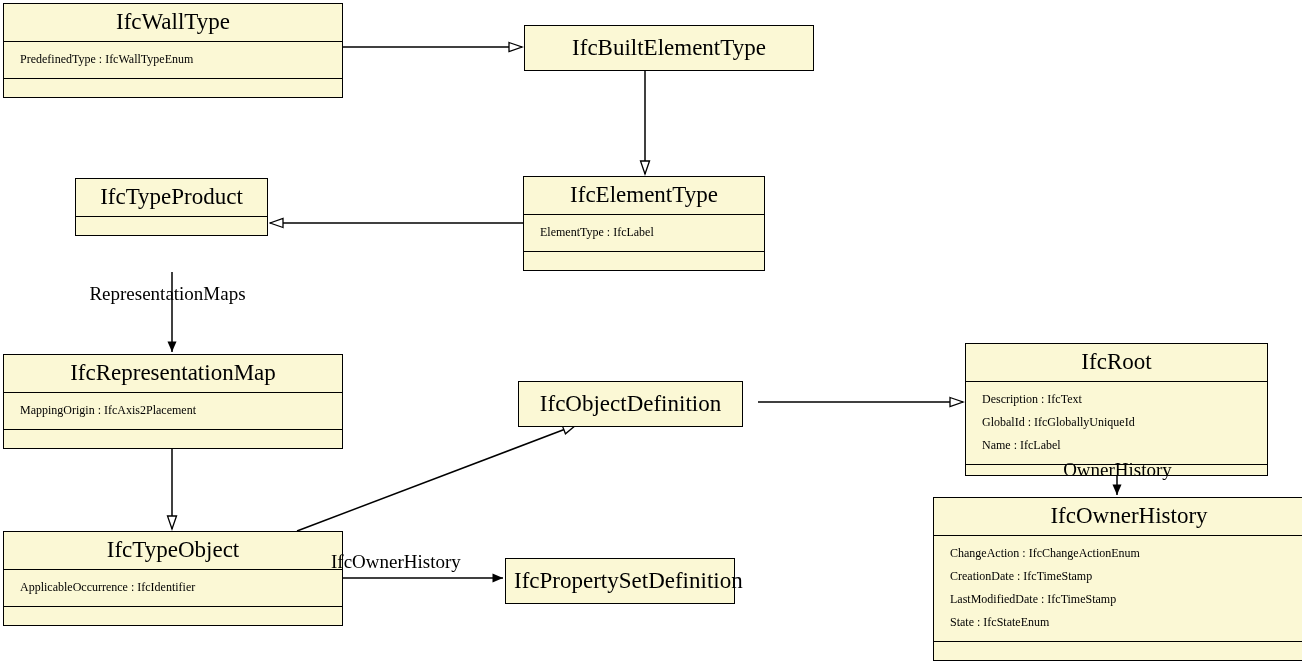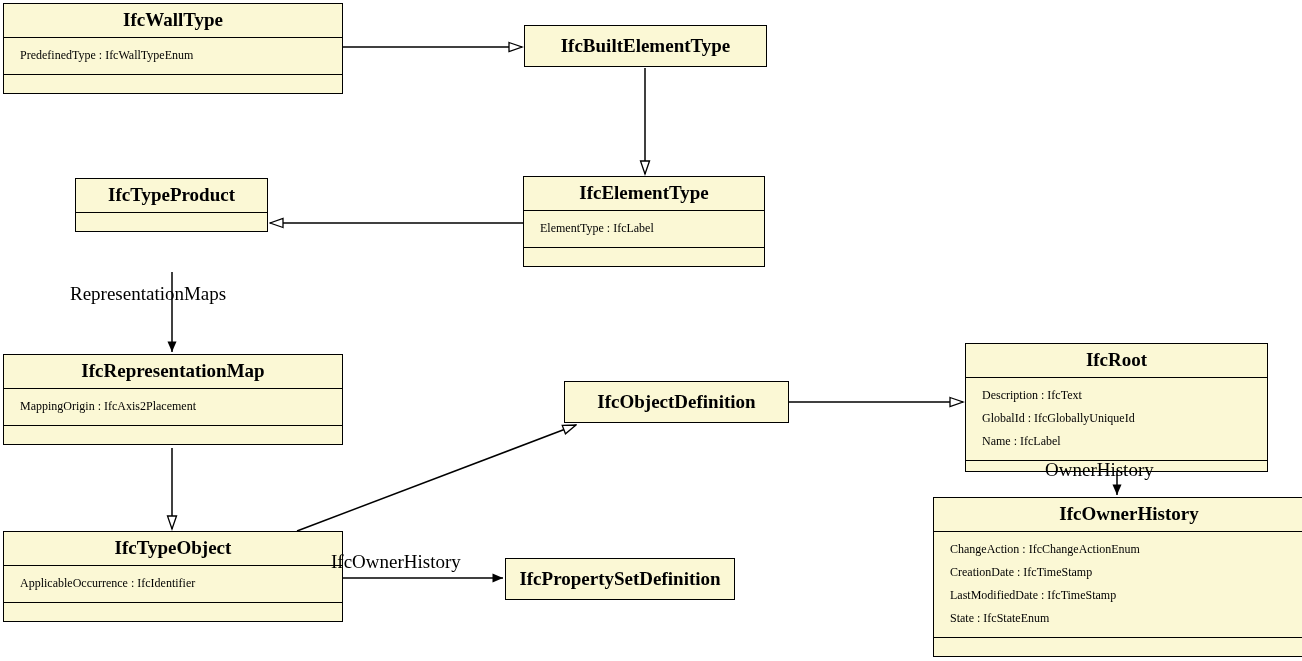--- a/index.html
+++ b/index.html
@@ -18,22 +18,22 @@
     z-index: 1;
   }
   .uml-box {
     position: absolute;
     background: #fbf8d5;
     border: 1.5px solid #000;
     box-sizing: border-box;
     z-index: 2;
   }
   .uml-title {
-    font-weight: bold;
-    font-size: 19px;
+    font-weight: normal;
+    font-size: 23px;
     text-align: center;
     padding: 5px 8px 6px 8px;
     white-space: nowrap;
   }
   .uml-box.single .uml-title { padding: 9px 8px; }
   .uml-attrs {
     border-top: 1px solid #000;
     padding: 6px 0 7px 0;
   }
   .uml-attr {
@@ -46,21 +46,21 @@
     border-top: 1px solid #000;
     height: 18px;
   }
   .edge-label {
     position: absolute;
     z-index: 3;
     font-size: 19px;
     color: #000;
     white-space: nowrap;
   }
-  .edge-label.center { }
+  .edge-label.center { text-align: center; }
 </style>
 </head>
 <body>
 
 <div class="canvas">
 
   <svg class="connectors" viewBox="0 0 1302 661" xmlns="http://www.w3.org/2000/svg">
     <defs>
       <marker id="arrow-hollow" viewBox="0 0 16 12" markerWidth="16" markerHeight="12" refX="14.5" refY="6" orient="auto" markerUnits="userSpaceOnUse">
         <path d="M1.5,1.5 L14.5,6 L1.5,10.5 Z" fill="#ffffff" stroke="#000000" stroke-width="1.3"></path>
@@ -82,21 +82,21 @@
   </svg>
 
   <div class="uml-box" style="left:3px;top:3px;width:340px;">
     <div class="uml-title">IfcWallType</div>
     <div class="uml-attrs">
       <div class="uml-attr">PredefinedType : IfcWallTypeEnum</div>
     </div>
     <div class="uml-footer"></div>
   </div>
 
-  <div class="uml-box single" style="left:524px;top:25px;width:243px;">
+  <div class="uml-box single" style="left:524px;top:25px;width:290px;">
     <div class="uml-title">IfcBuiltElementType</div>
   </div>
 
   <div class="uml-box" style="left:75px;top:178px;width:193px;">
     <div class="uml-title">IfcTypeProduct</div>
     <div class="uml-footer"></div>
   </div>
 
   <div class="uml-box" style="left:523px;top:176px;width:242px;">
     <div class="uml-title">IfcElementType</div>
@@ -107,21 +107,21 @@
   </div>
 
   <div class="uml-box" style="left:3px;top:354px;width:340px;">
     <div class="uml-title">IfcRepresentationMap</div>
     <div class="uml-attrs">
       <div class="uml-attr">MappingOrigin : IfcAxis2Placement</div>
     </div>
     <div class="uml-footer"></div>
   </div>
 
-  <div class="uml-box single" style="left:564px;top:381px;width:225px;">
+  <div class="uml-box single" style="left:518px;top:381px;width:225px;">
     <div class="uml-title">IfcObjectDefinition</div>
   </div>
 
   <div class="uml-box" style="left:965px;top:343px;width:303px;">
     <div class="uml-title">IfcRoot</div>
     <div class="uml-attrs">
       <div class="uml-attr">Description : IfcText</div>
       <div class="uml-attr">GlobalId : IfcGloballyUniqueId</div>
       <div class="uml-attr">Name : IfcLabel</div>
     </div>

